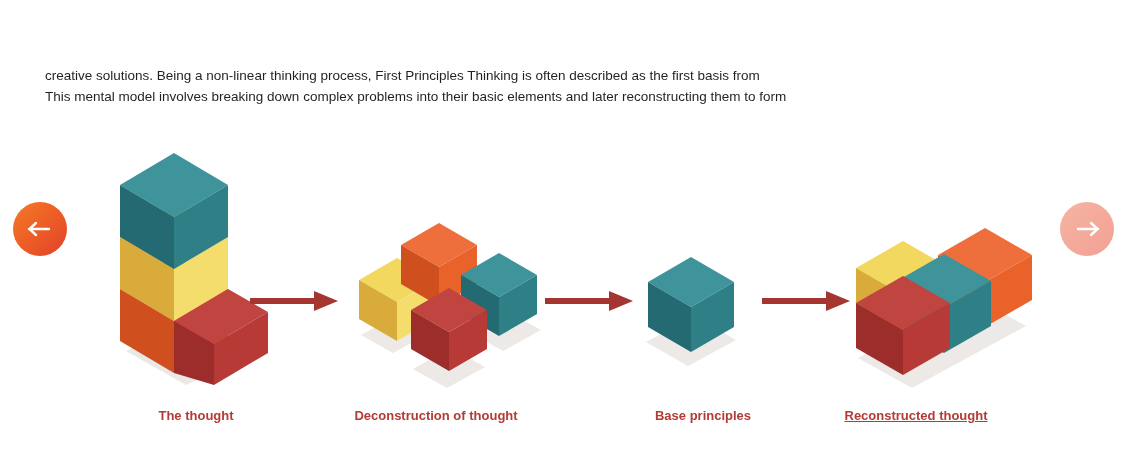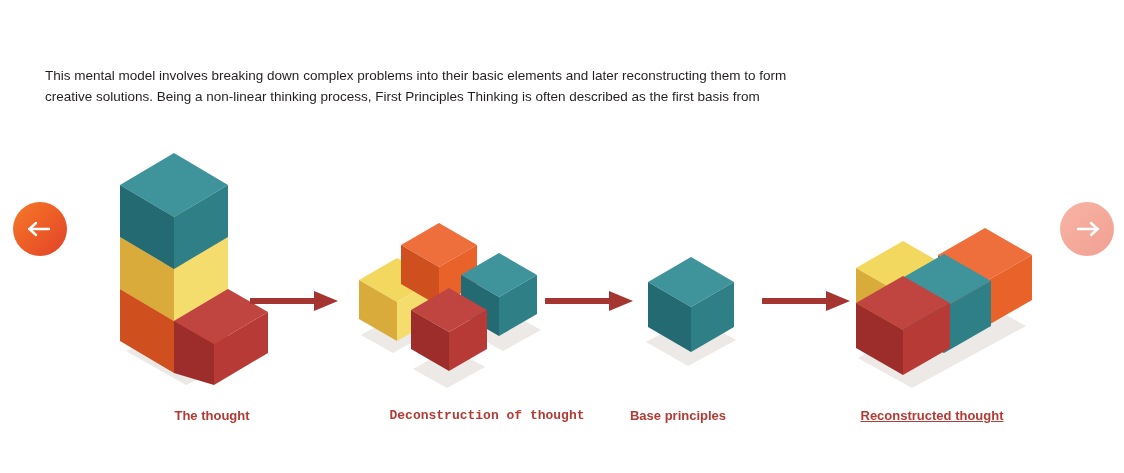--- a/index.html
+++ b/index.html
@@ -97,32 +97,31 @@
   
   .step-label {
     position: absolute;
     top: 408px;
     font-size: 13px;
     font-weight: bold;
     color: #b23b35;
     text-align: center;
     white-space: nowrap;
     transform: translateX(-50%);
-    margin-left: 16px;
   }
 </style>
 </head>
 <body>
 
 <div class="page">
 
 
   <div class="description">
+    <span class="line">creative solutions. Being a non-linear thinking  process, First Principles Thinking is often described as the first basis from</span>
     <span class="line">This mental model involves breaking down complex problems into their basic elements and later reconstructing them to form</span>
-    <span class="line">creative solutions. Being a non-linear thinking  process, First Principles Thinking is often described as the first basis from</span>
   </div>
 
   <button class="nav-btn nav-prev" aria-label="Previous">
     <span>
       <svg width="26" height="18" viewBox="0 0 26 18">
         <path d="M2 9 H22" stroke="#ffffff" stroke-width="2.4" stroke-linecap="round" fill="none"></path>
         <path d="M9 3 L2.6 9 L9 15" stroke="#ffffff" stroke-width="2.4" stroke-linecap="round" stroke-linejoin="round" fill="none"></path>
       </svg>
     </span>
   </button>
@@ -258,17 +257,17 @@
     </div>
     <div class="flow-arrow" style="left:762px;">
       <svg width="88" height="26" viewBox="0 0 88 26">
         <rect x="0" y="10" width="68" height="6" fill="#a53530"></rect>
         <polygon points="64,3 88,13 64,23" fill="#a53530"></polygon>
       </svg>
     </div>
   </div>
 
   <div class="step-label" style="left:196px;">The thought</div>
-  <div class="step-label" style="left:471px;font-family:Liberation Mono, monospace;">Deconstruction of thought</div>
-  <div class="step-label" style="left:648px;padding-left:28px;">Base principles</div>
+  <div class="step-label" style="left:436px;">Deconstruction of thought</div>
+  <div class="step-label" style="left:689px;padding-left:28px;">Base principles</div>
   <div class="step-label" style="left:916px;text-decoration:underline;">Reconstructed thought</div>
 
 </div>
 
 </body></html>

